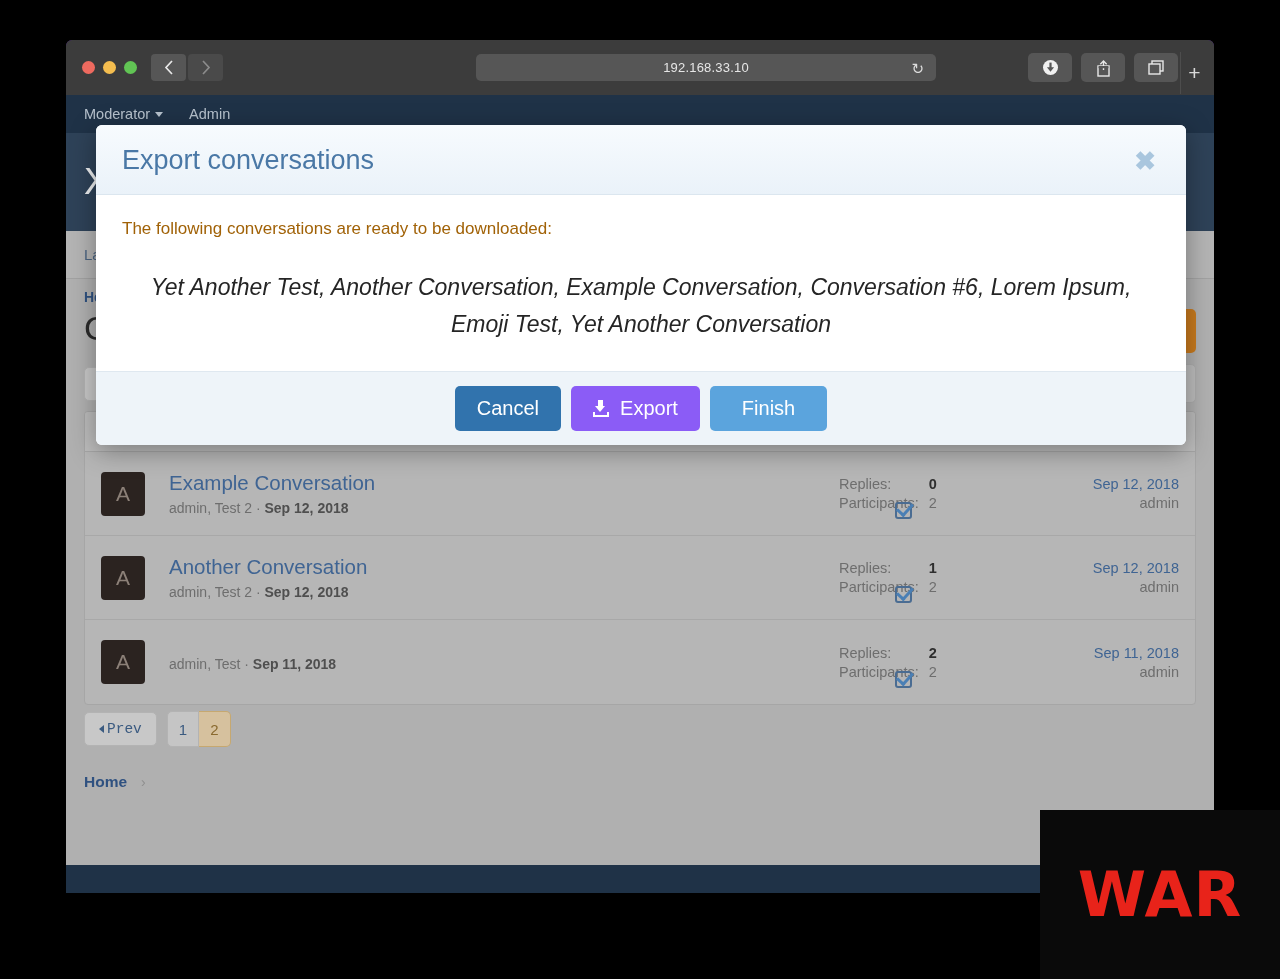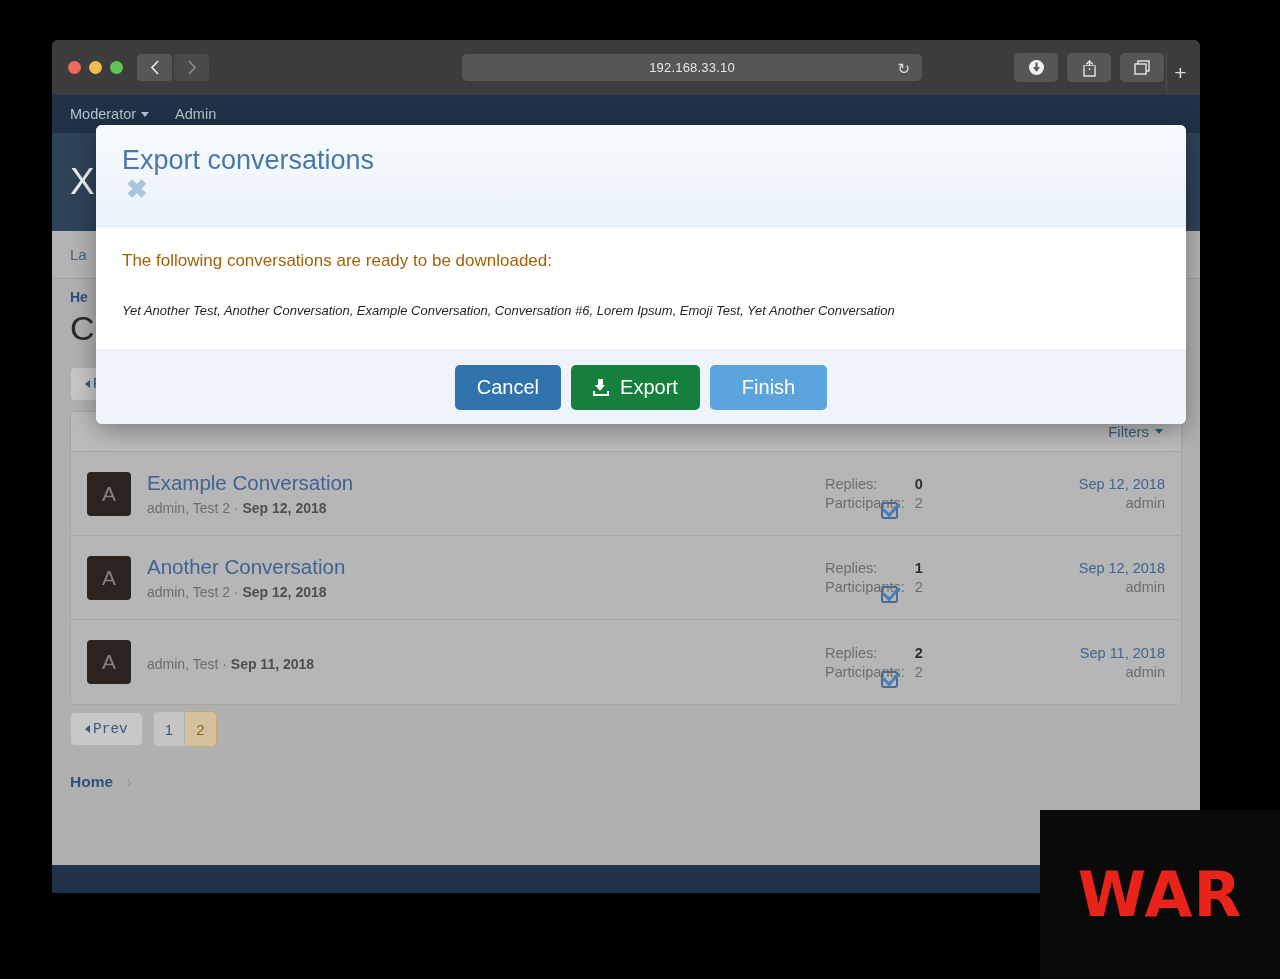--- a/index.html
+++ b/index.html
@@ -15,21 +15,21 @@
   #root {
     position: relative;
     width: 1280px;
     height: 979px;
     background: #000000;
   }
 
   
   .browser-window {
     position: absolute;
-    left: 52px;
+    left: 66px;
     top: 40px;
     width: 1148px;
     height: 853px;
     background: #4c1d95;
     border-radius: 6px 6px 0 0;
     overflow: hidden;
     box-shadow: 0 8px 40px rgba(0,0,0,0.55);
   }
 
   .browser-toolbar {
@@ -336,21 +336,21 @@
     width: 44px; height: 44px;
     background: #2b2320;
     border-radius: 4px;
     display: flex;
     align-items: center;
     justify-content: center;
     color: #8c8078;
     font-size: 21px;
     flex-shrink: 0;
   }
-  .conv-main { margin-left: 16px; flex: 1; }
+  .conv-main { margin-left: 24px; flex: 1; }
   .conv-title {
     color: #3f6493;
     font-size: 20.5px;
     line-height: 1.2;
   }
   .conv-meta {
     margin-top: 4px;
     font-size: 14px;
     color: #6e6e6e;
   }
@@ -420,24 +420,24 @@
     width: 1090px;
     background: #ffffff;
     border-radius: 6px;
     box-shadow: 0 6px 26px rgba(0,0,0,0.35);
     overflow: hidden;
     z-index: 40;
   }
   .modal-header {
     background: linear-gradient(#f7fbfe, #eaf2f9);
     border-bottom: 1px solid #dbe6ef;
-    padding: 20px 26px 24px 26px;
-    display: flex;
+    padding: 20px 26px 18px 26px;
+    display: flex;
+    align-items: center;
     justify-content: space-between;
-    flex-direction: column;
   }
   .modal-title {
     color: #4a78a6;
     font-size: 27px;
     font-weight: 400;
   }
   .modal-close {
     color: #a9c6de;
     font-size: 26px;
     font-weight: bold;
@@ -447,24 +447,25 @@
   .modal-body {
     padding: 24px 26px 28px 26px;
     background: #ffffff;
   }
   .modal-intro {
     font-size: 17px;
     color: #a16207;
   }
   .modal-list {
     margin-top: 30px;
-    font-size: 13px;
+    font-size: 23px;
     font-style: italic;
     color: #252525;
     line-height: 1.6;
+    text-align: center;
   }
   .modal-footer {
     background: #eef4f9;
     border-top: 1px solid #dfe8f0;
     padding: 14px 26px;
     display: flex;
     justify-content: center;
     gap: 10px;
   }
   .btn {
@@ -472,21 +473,21 @@
     border-radius: 5px;
     font-size: 20px;
     color: #ffffff;
     padding: 11px 22px;
     font-family: "Liberation Sans", sans-serif;
     display: flex;
     align-items: center;
     gap: 10px;
   }
   .btn-cancel { background: #3173ad; }
-  .btn-export { background: #15803d; }
+  .btn-export { background: #8b5cf6; }
   .btn-finish { background: #5ba4dd; padding-left: 32px; padding-right: 32px; }
 
   .dl-icon {
     width: 17px; height: 17px;
     position: relative;
     display: inline-block;
   }
   .dl-icon .arrow {
     position: absolute;
     left: 5px; top: 0;

